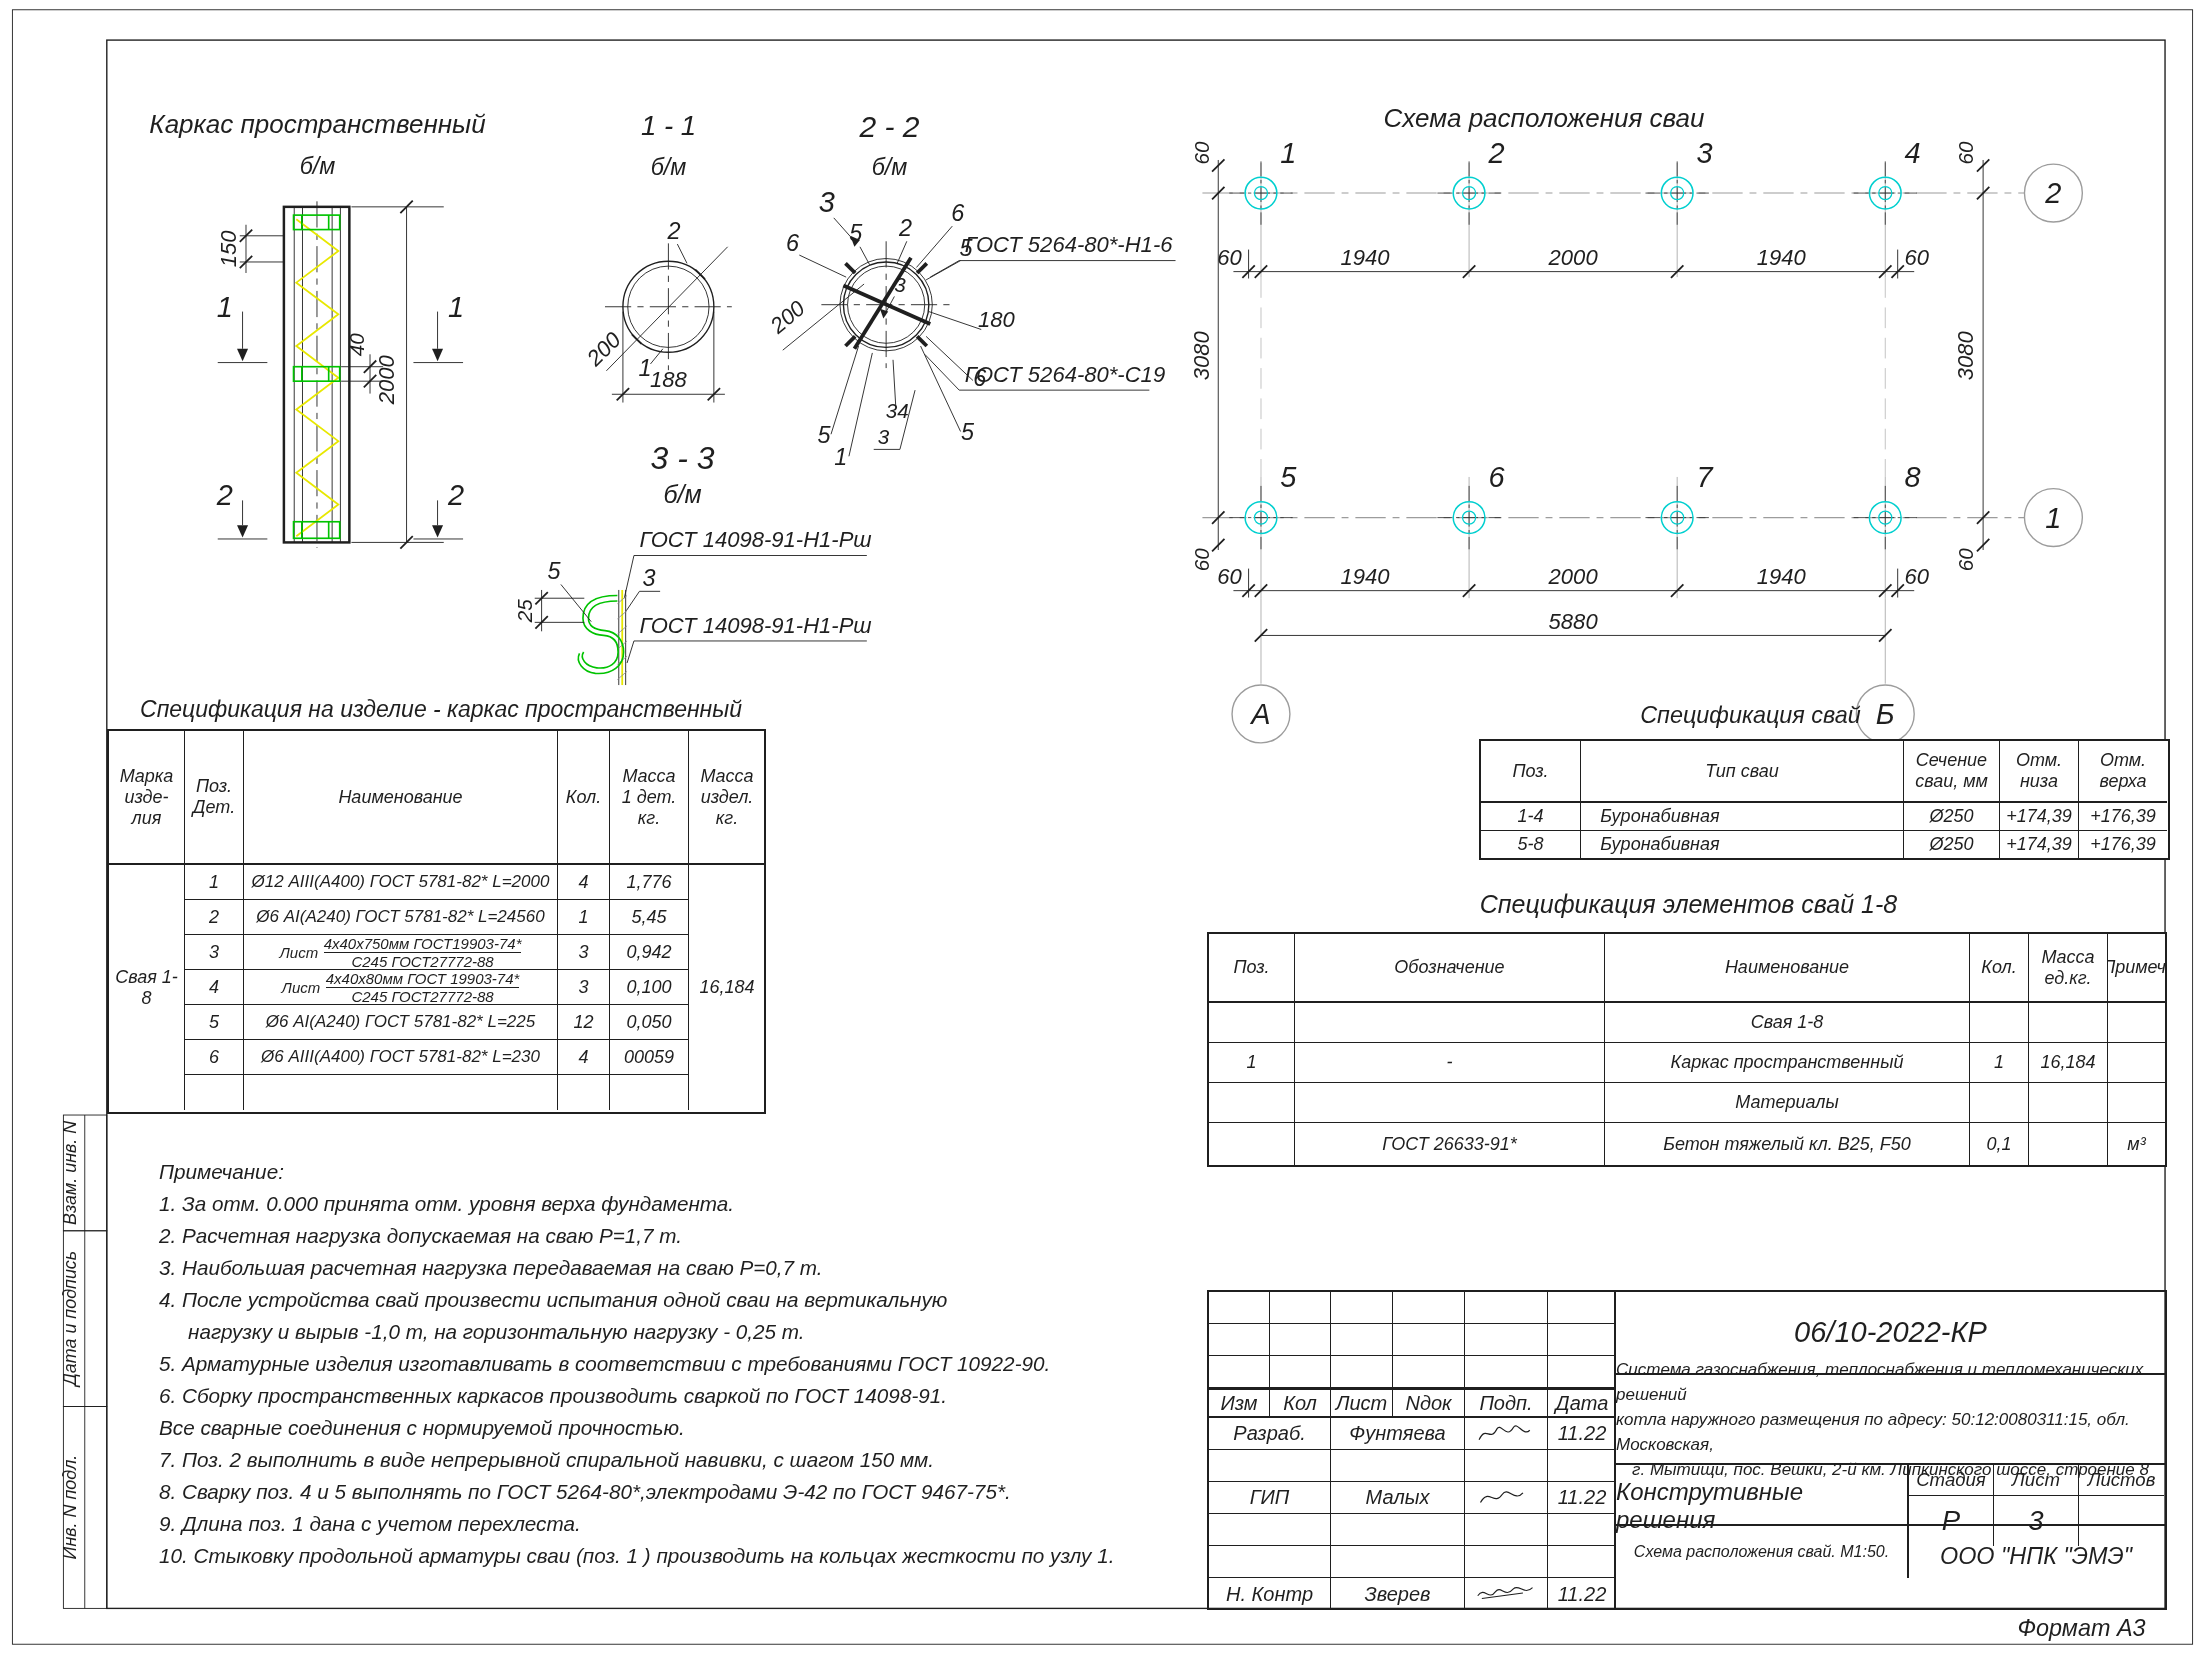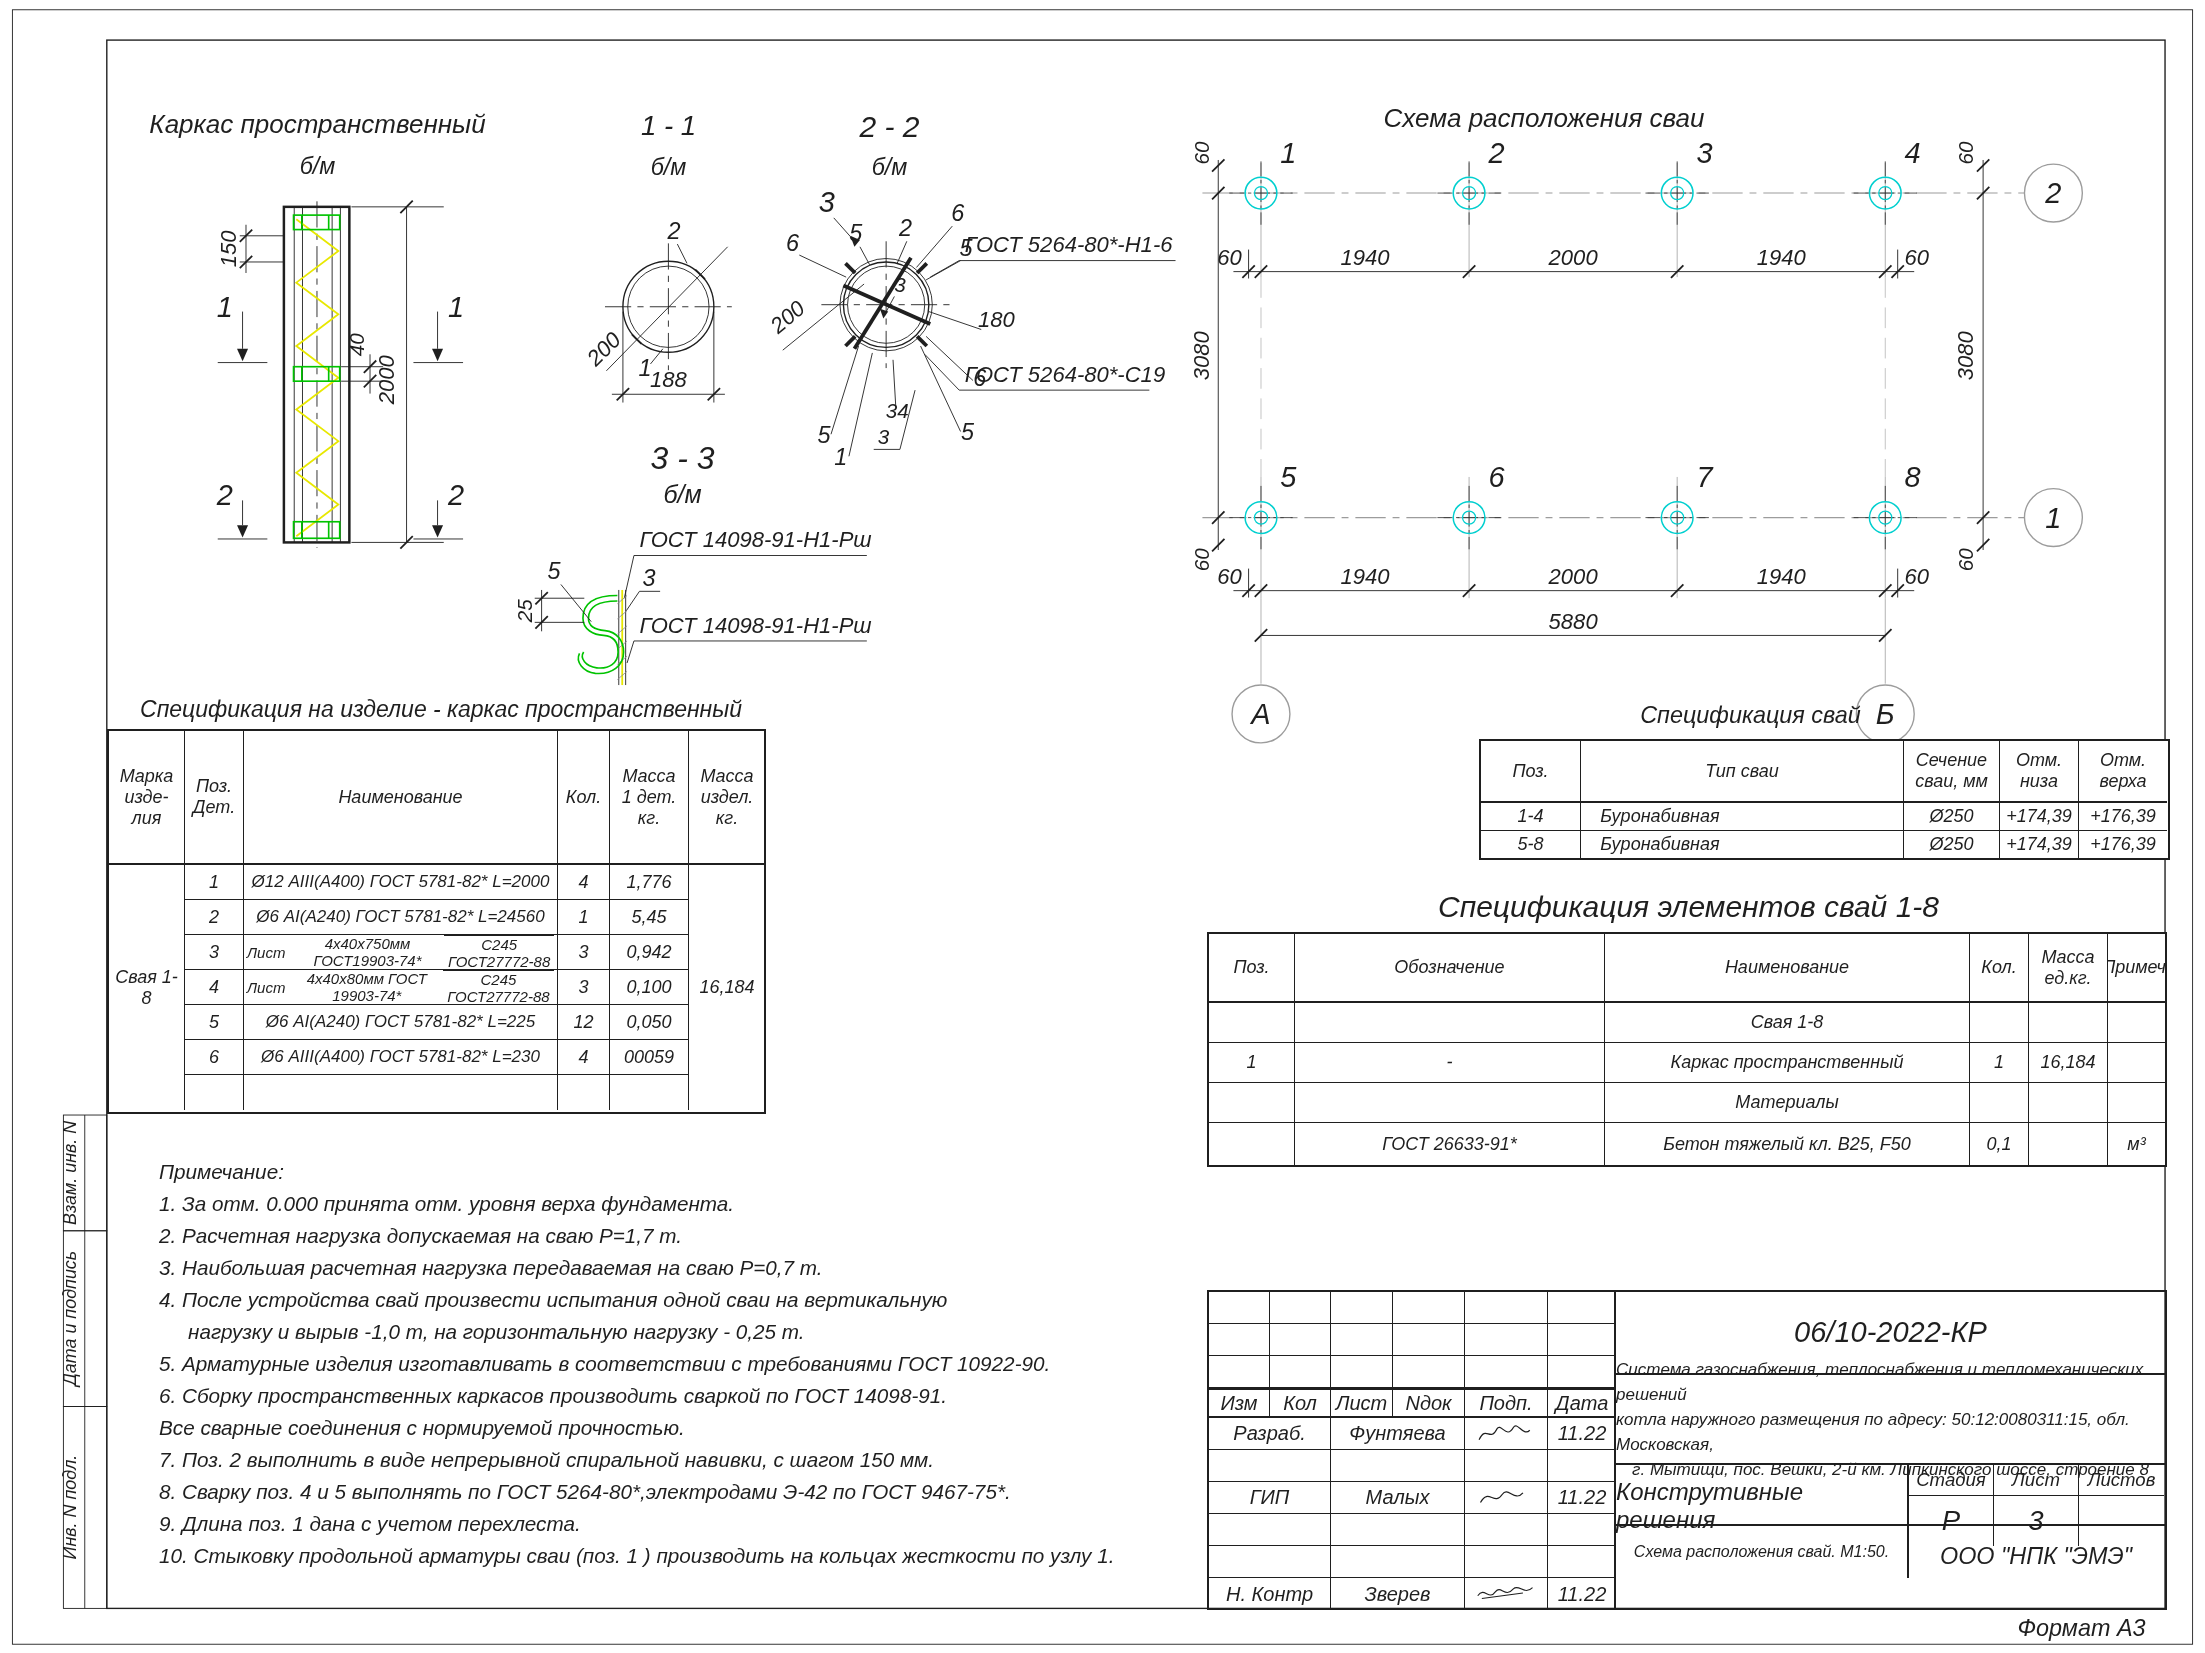--- a/index.html
+++ b/index.html
@@ -26,21 +26,21 @@
 
   .ttl{position:absolute;text-align:center}
   .tbl{position:absolute;display:grid;border:2.1px solid #1f1f1f;box-sizing:border-box;background:#fff}
   .c{border-right:1px solid #1f1f1f;border-bottom:1px solid #1f1f1f;
      display:flex;align-items:center;justify-content:center;text-align:center;
      font-size:18px;box-sizing:border-box;padding:0.7px 2.8px;overflow:hidden}
   .hb{border-bottom:2.1px solid #1f1f1f}
   .nb{border-bottom:none}.nr{border-right:none}
   .preline{white-space:pre-line}
   .frac{display:flex;gap:5.5px;align-items:center;justify-content:center;font-size:15px}
-  .frac .stack{display:flex;flex-direction:row;line-height:17px}
+  .frac .stack{display:flex;flex-direction:column;line-height:17px}
   .frac .stack .bot{border-top:1px solid #1f1f1f}
   .notes{position:absolute;left:159px;top:1156px;width:1013px;font-size:20.7px;line-height:32px}
   .notes div{white-space:nowrap}
   .indent{padding-left:29px}
   .tb{position:absolute;left:1207px;top:1290px;width:960px;height:320px;border:2.1px solid #1f1f1f;box-sizing:border-box}
   .tb .cell{display:flex;align-items:center;justify-content:center;box-sizing:border-box}
   .revgrid{position:absolute;left:0;top:0;width:407px;height:316px;display:grid;
            grid-template-columns:61px 61px 62px 72px 83px 68px;
            grid-template-rows:32px 32px 32px 30px 32px 32px 32px 32px 32px 32px;border-right:2.1px solid #1f1f1f;box-sizing:border-box}
   .revgrid .c{font-size:20px}
@@ -409,21 +409,21 @@
 <div class="ttl" style="left:145px;top:153px;width:345px;font-size:23.4px">б/м</div>
 <div class="ttl" style="left:565px;top:110px;width:207px;font-size:27.6px">1 - 1</div>
 <div class="ttl" style="left:565px;top:154px;width:207px;font-size:23.4px">б/м</div>
 <div class="ttl" style="left:786px;top:110px;width:207px;font-size:30px">2 - 2</div>
 <div class="ttl" style="left:786px;top:154px;width:207px;font-size:23.4px">б/м</div>
 <div class="ttl" style="left:579px;top:440px;width:207px;font-size:32px">3 - 3</div>
 <div class="ttl" style="left:579px;top:480px;width:207px;font-size:25px">б/м</div>
 <div class="ttl" style="left:117px;top:696px;width:648px;font-size:23px">Спецификация на изделие - каркас пространственный</div>
 <div class="ttl" style="left:1234px;top:103px;width:620px;font-size:26px">Схема расположения сваи</div>
 <div class="ttl" style="left:1475px;top:702px;width:551px;font-size:23.4px">Спецификация свай</div>
-<div class="ttl" style="left:1213px;top:890px;width:951px;font-size:30px">Спецификация элементов свай 1-8</div>
+<div class="ttl" style="left:1213px;top:890px;width:951px;font-size:25px">Спецификация элементов свай 1-8</div>
 
 <div class="tbl" style="left:107px;top:729px;width:659px;height:385px;
             grid-template-columns:76px 59px 314px 52px 79px 76px;
             grid-template-rows:134px repeat(7,35px)">
   <div class="c hb preline">Марка
 изде-
 лия</div>
   <div class="c hb preline">Поз.
 Дет.</div>
   <div class="c hb">Наименование</div>

